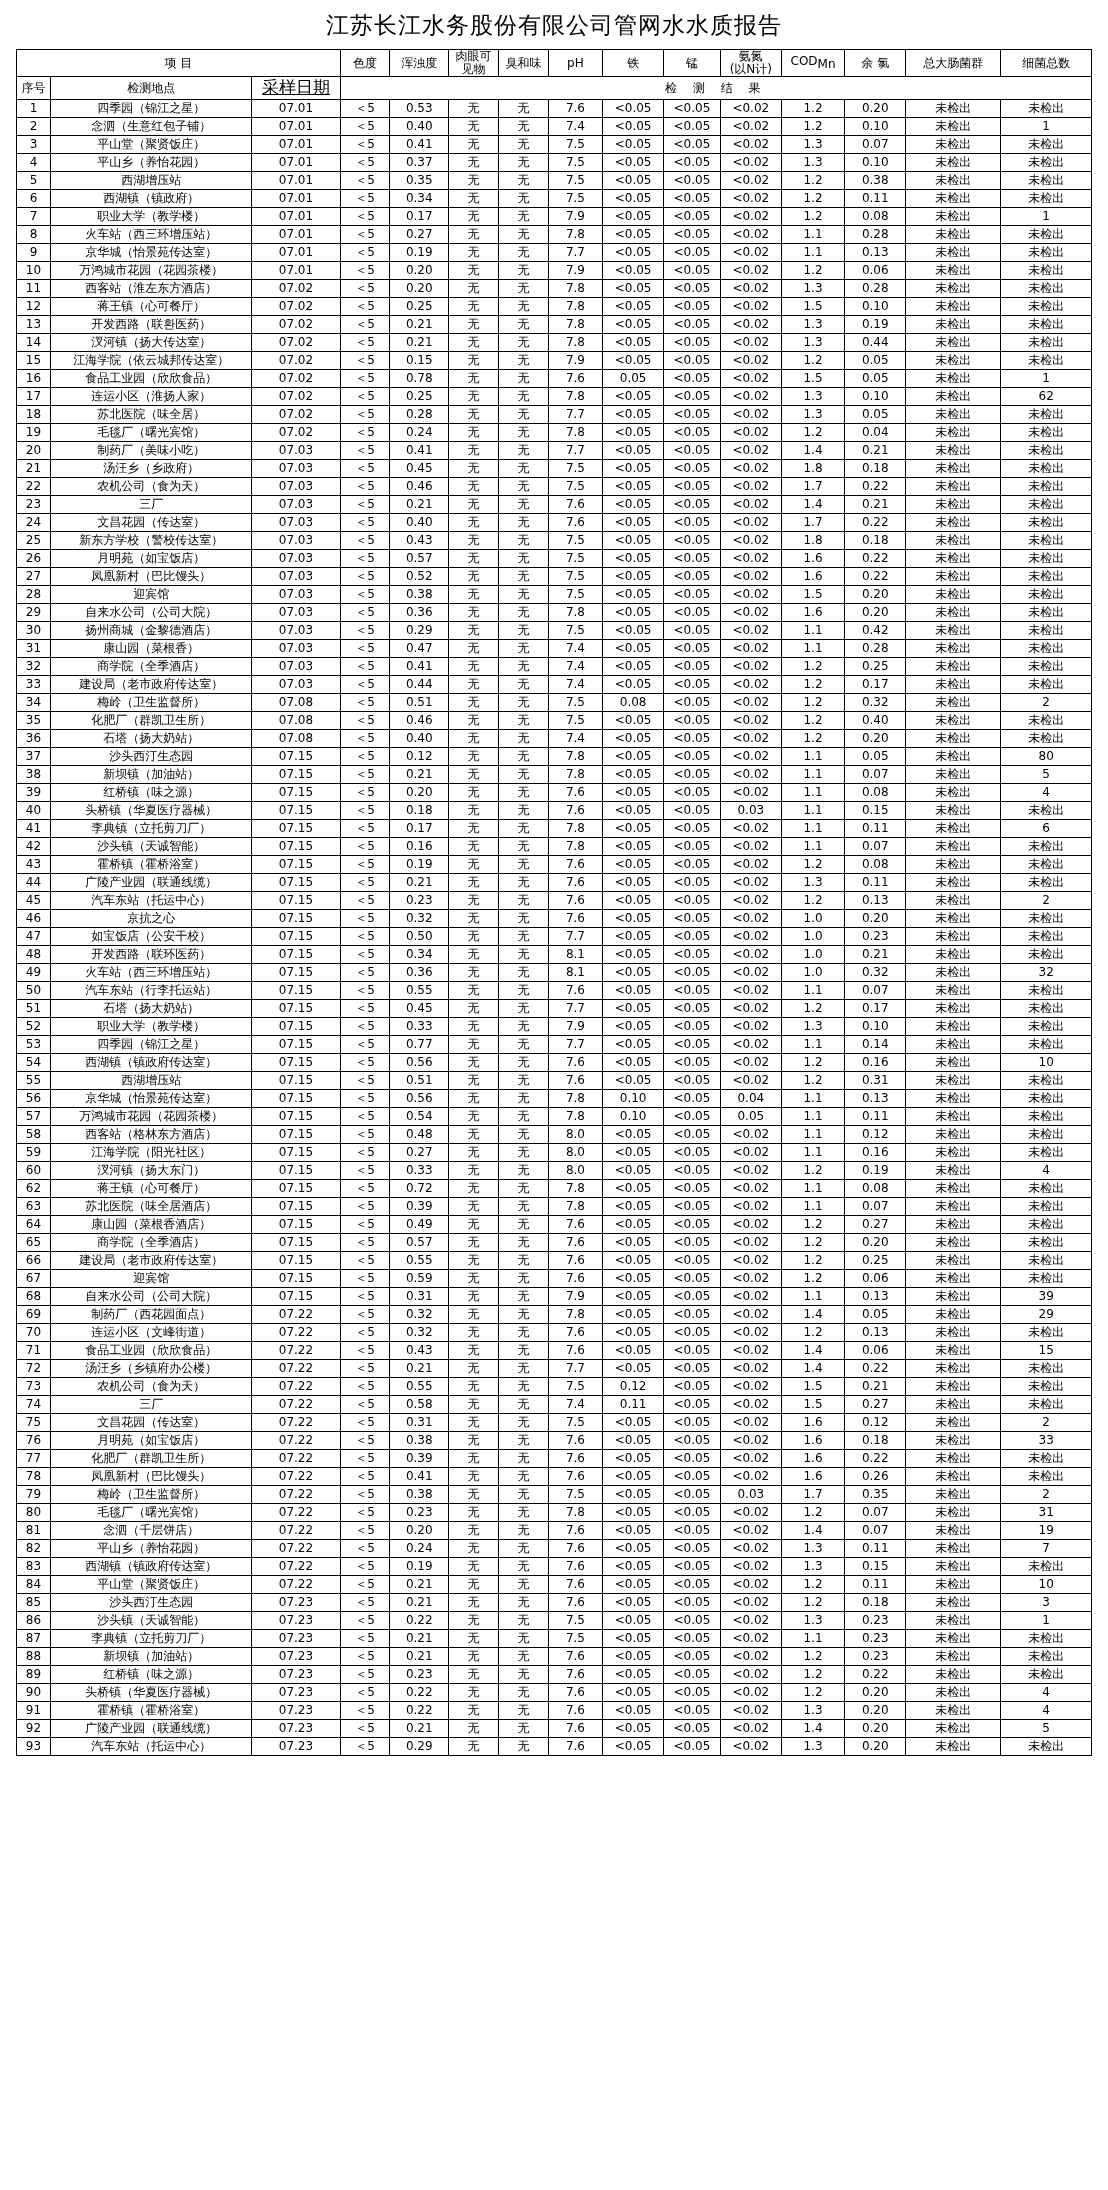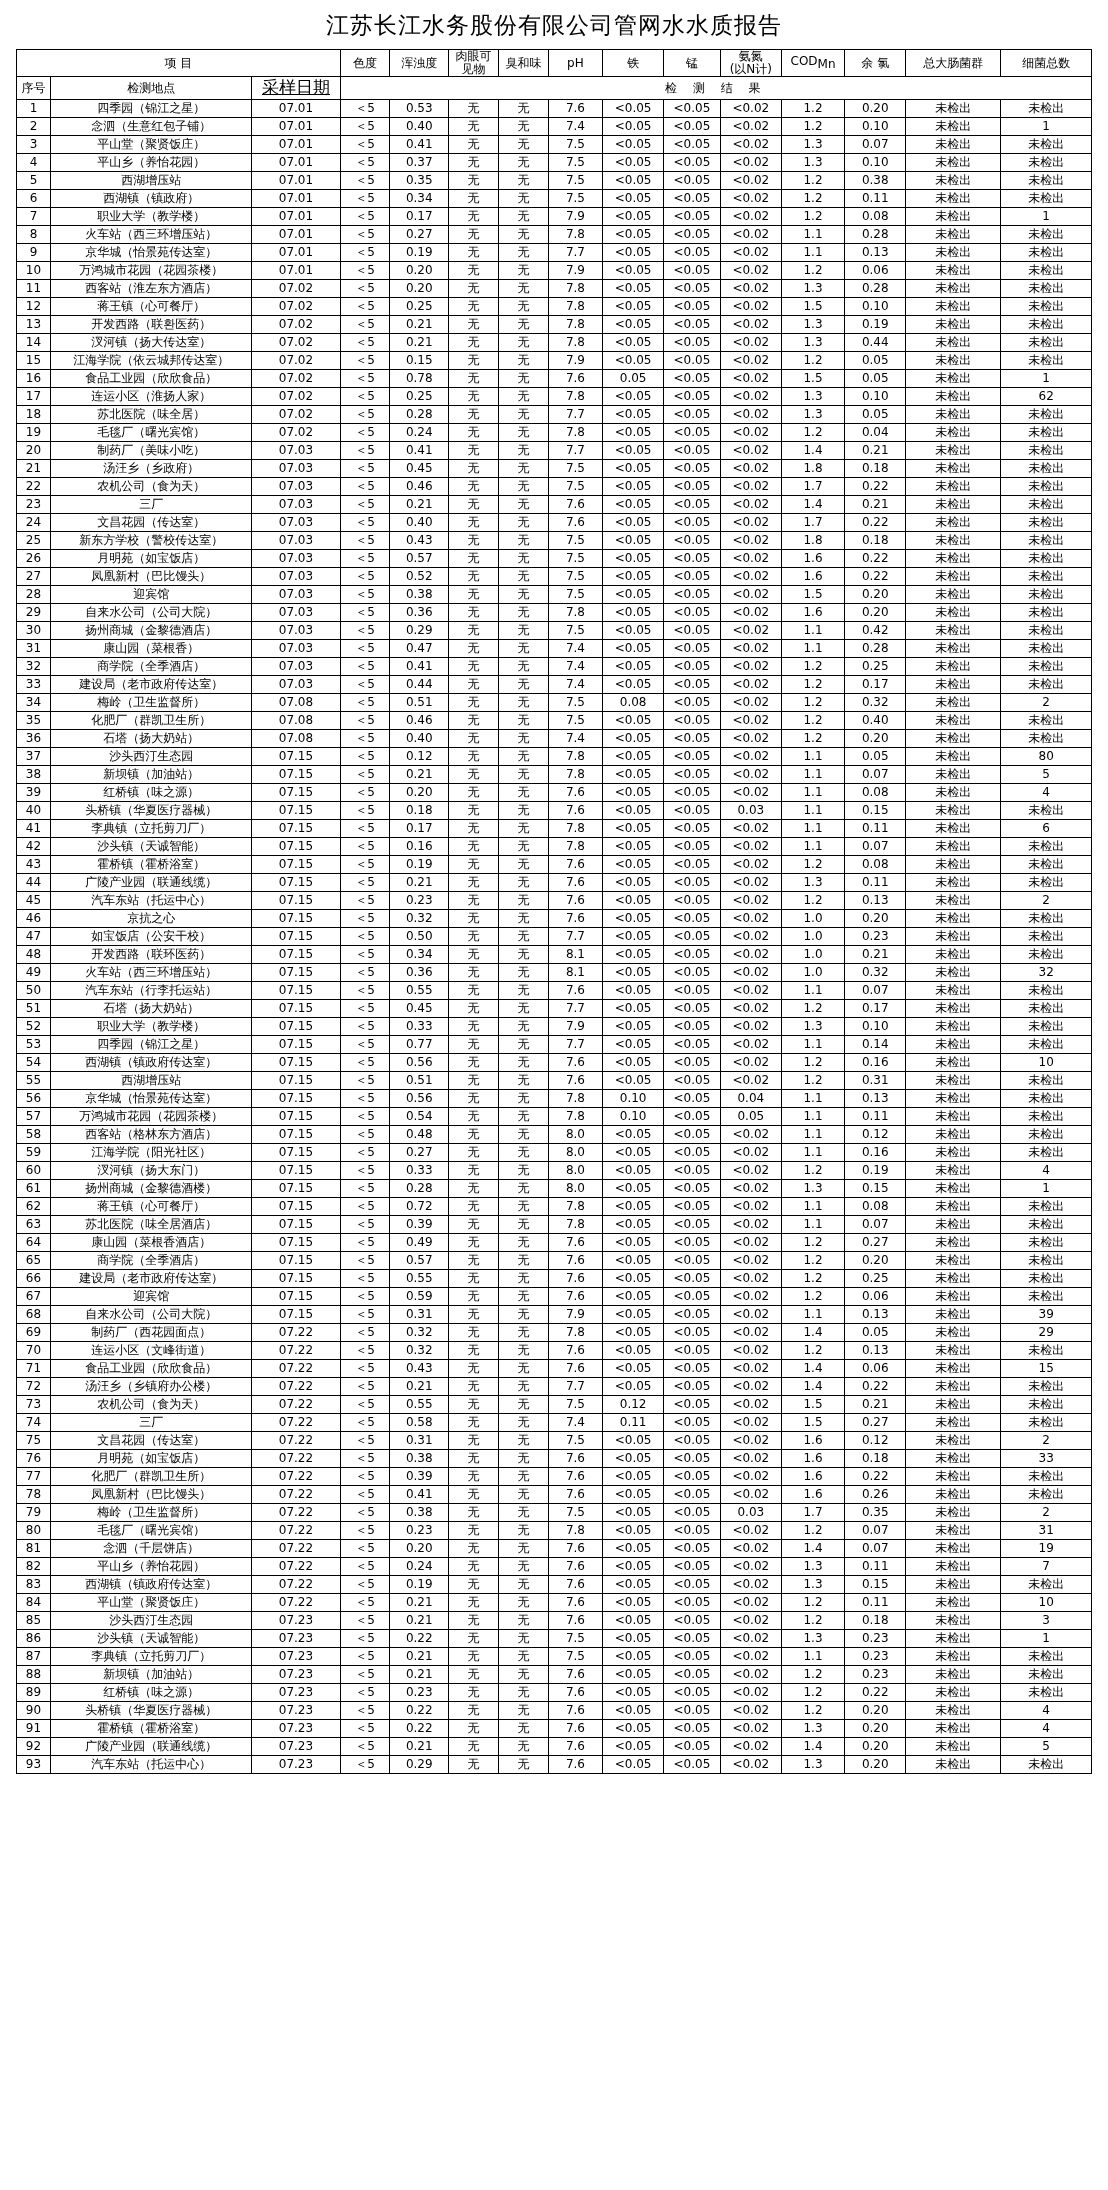--- a/index.html
+++ b/index.html
@@ -1095,37 +1095,20 @@
           <td>8.0</td>
           <td>&lt;0.05</td>
           <td>&lt;0.05</td>
           <td>&lt;0.02</td>
           <td>1.2</td>
           <td>0.19</td>
           <td>未检出</td>
           <td>4</td>
         </tr>
         <tr>
-          <td>61</td>
-          <td class="left nowrap">扬州商城（金黎德酒楼）</td>
-          <td>07.15</td>
-          <td>＜5</td>
-          <td>0.28</td>
-          <td>无</td>
-          <td>无</td>
-          <td>8.0</td>
-          <td>&lt;0.05</td>
-          <td>&lt;0.05</td>
-          <td>&lt;0.02</td>
-          <td>1.3</td>
-          <td>0.15</td>
-          <td>未检出</td>
-          <td>1</td>
-        </tr>
-        <tr>
           <td>62</td>
           <td class="left nowrap">蒋王镇（心可餐厅）</td>
           <td>07.15</td>
           <td>＜5</td>
           <td>0.72</td>
           <td>无</td>
           <td>无</td>
           <td>7.8</td>
           <td>&lt;0.05</td>
           <td>&lt;0.05</td>

